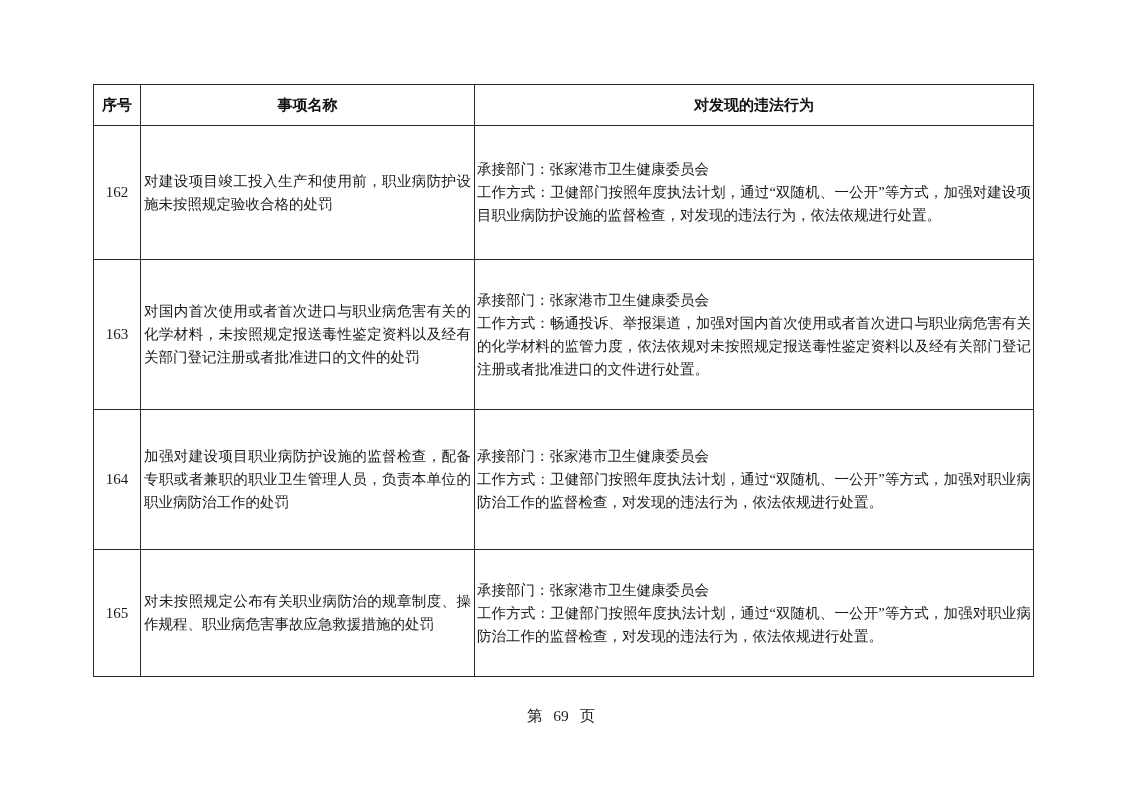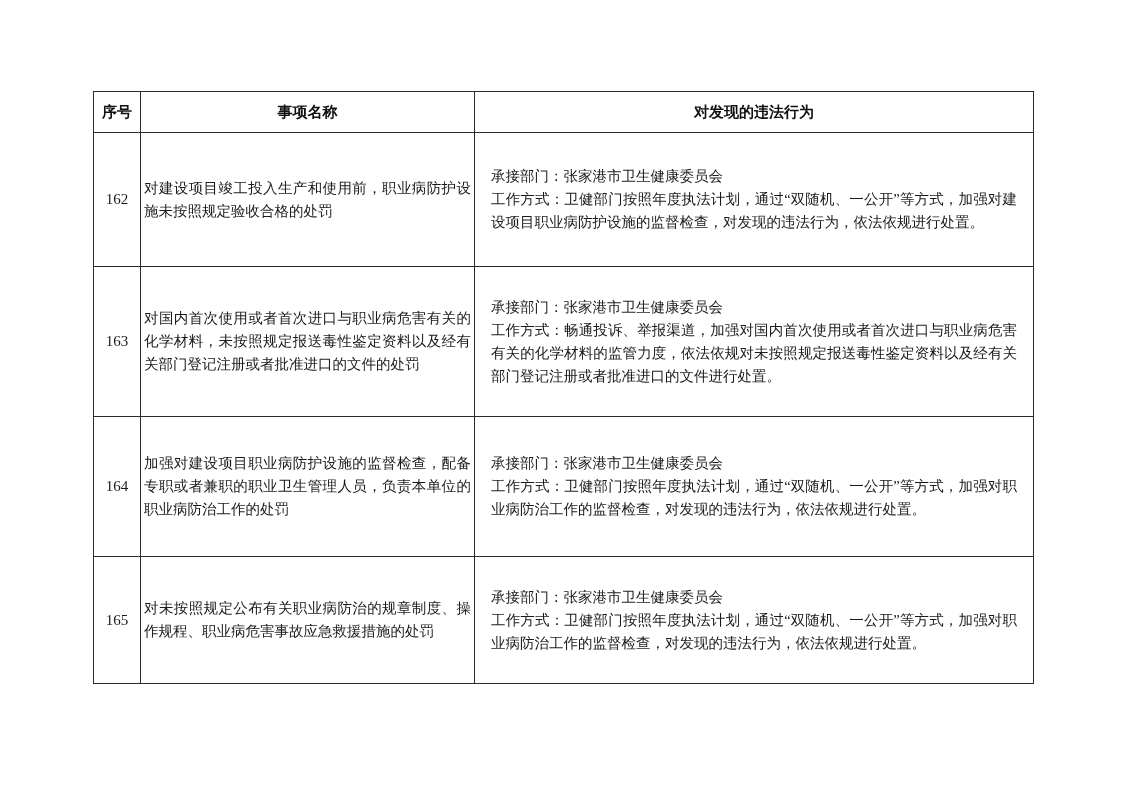--- a/index.html
+++ b/index.html
@@ -9,21 +9,21 @@
     width: 1122px;
     height: 793px;
     background: #ffffff;
     font-family: "Liberation Serif", "DejaVu Serif", serif;
     color: #1a1a1a;
     overflow: hidden;
   }
   table.matters {
     position: absolute;
     left: 93px;
-    top: 91px;
+    top: 84px;
     width: 940px;
     border-collapse: collapse;
     table-layout: fixed;
     border: 1.5px solid #2a2a2a;
   }
   table.matters th, table.matters td {
     border: 1px solid #2a2a2a;
     vertical-align: middle;
   }
   table.matters th {
@@ -39,21 +39,21 @@
     font-size: 15px;
     font-family: Liberation Serif, serif;
   }
   td.item {
     padding: 6px 3px;
     font-size: 14.5px;
     line-height: 23px;
     text-align: justify;
   }
   td.work {
-    padding: 6px 16px;
+    padding: 6px 2px;
     font-size: 14.5px;
     line-height: 23px;
   }
   td.work .dept { text-align: left; }
   td.work .method { text-align: justify; }
   .footer {
     position: absolute;
     left: 0;
     top: 706px;
     width: 100%;
@@ -110,14 +110,15 @@
         <td class="num">165</td>
         <td class="item">对未按照规定公布有关职业病防治的规章制度、操作规程、职业病危害事故应急救援措施的处罚</td>
         <td class="work">
           <div class="dept">承接部门：张家港市卫生健康委员会</div>
           <div class="method">工作方式：卫健部门按照年度执法计划，通过“双随机、一公开”等方式，加强对职业病防治工作的监督检查，对发现的违法行为，依法依规进行处置。</div>
         </td>
       </tr>
     </tbody>
   </table>
 
+  <div class="footer">第 69 页</div>
 
 </div>
 
 </body></html>

